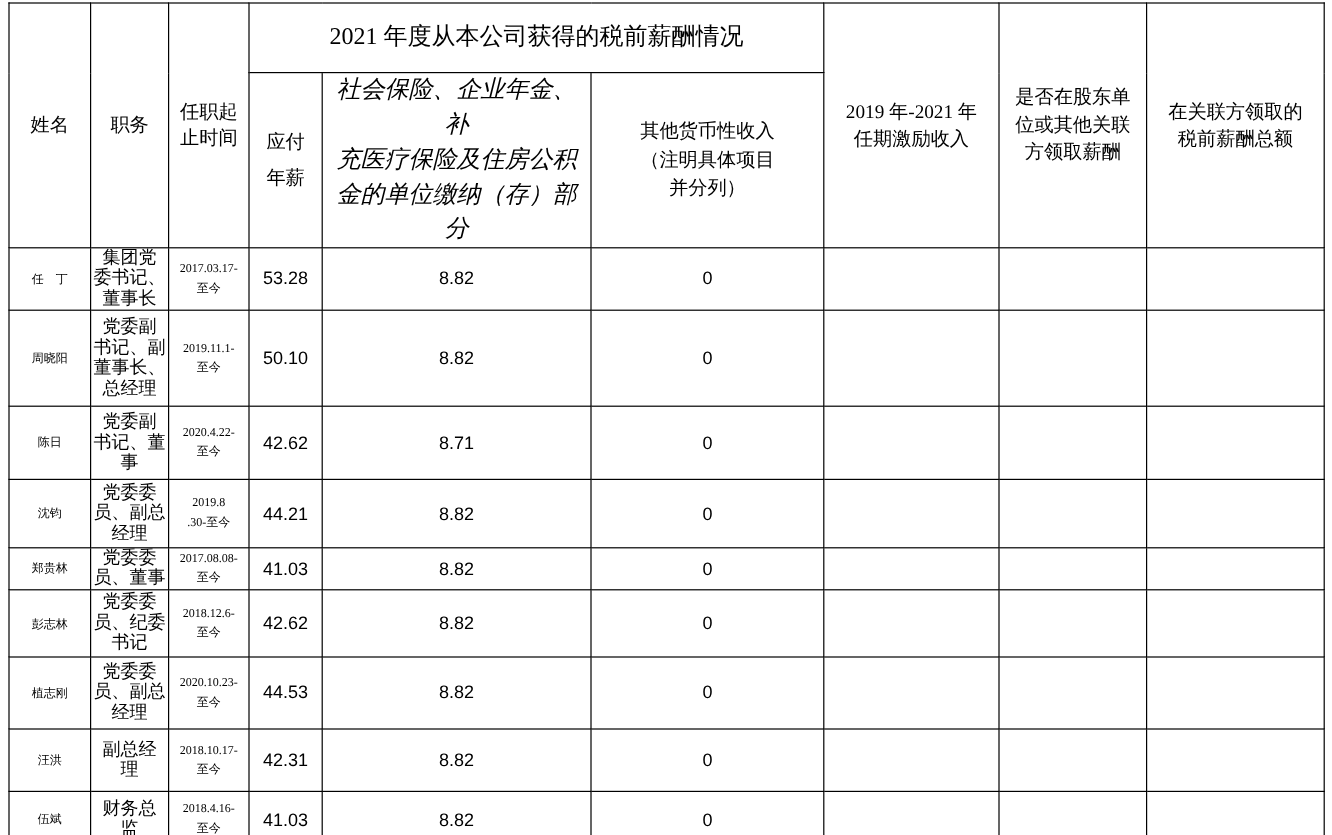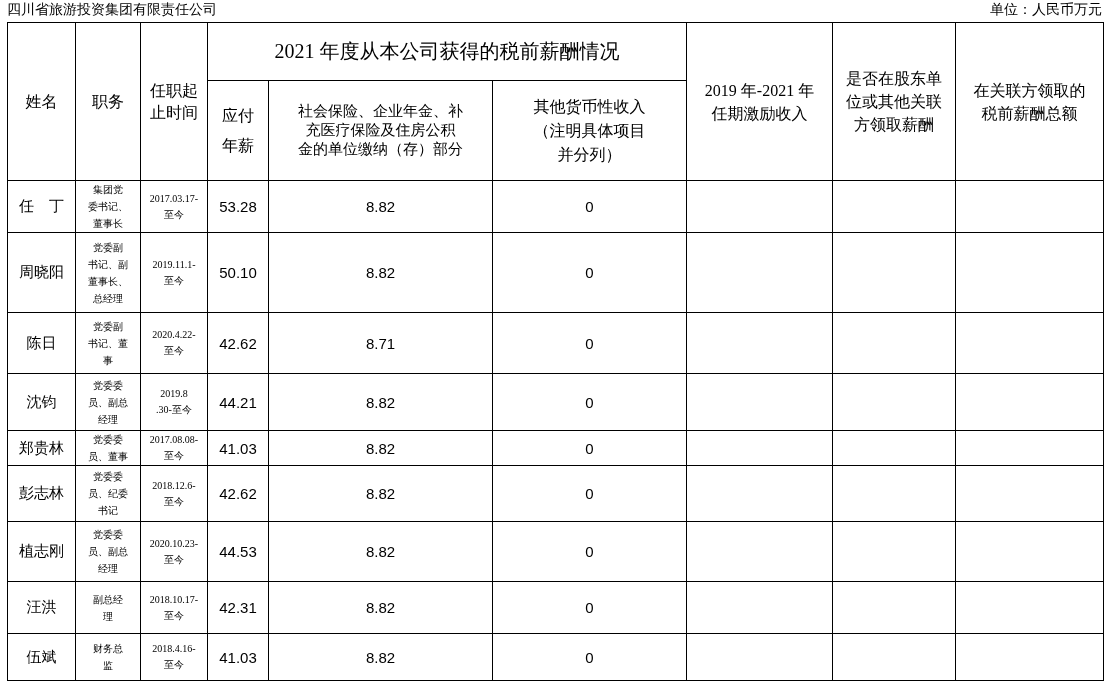--- a/index.html
+++ b/index.html
@@ -34,37 +34,33 @@
     vertical-align: middle;
     padding: 0 2px;
     font-weight: normal;
     overflow: hidden;
   }
   th { font-size: 16px; line-height: 23px; }
   .ml { white-space: pre-line; }
   .th-group { font-size: 20px; }
   .th-tenure { line-height: 22px; }
   .th-salary { line-height: 30px; }
-  .th-social { font-size: 15px; line-height: 19px; }
+  .th-social { font-size: 20px; line-height: 29px; font-style: italic; }
   .th-other { font-size: 16px; line-height: 24px; }
   .th-incentive, .th-shareholder, .th-related { line-height: 23px; }
-  td.name { font-size: 15px; }
-  td.pos  { font-size: 10px; line-height: 17px; }
+  td.name { font-size: 10px; }
+  td.pos  { font-size: 15px; line-height: 17px; }
   td.date { font-size: 10px; line-height: 16px; }
   td.num  { font-family: Liberation Sans, sans-serif; font-size: 15px; }
 </style>
 </head>
 <body>
 
 <div class="page">
 
-  <div class="titlebar">
-    <span>四川省旅游投资集团有限责任公司</span>
-    <span>单位：人民币万元</span>
-  </div>
 
   <table class="salary">
     <colgroup>
       <col style="width:68px">
         <col style="width:65px">
         <col style="width:67px">
       <col style="width:61px">
         <col style="width:224px">
         <col style="width:194px">
       <col style="width:146px">

